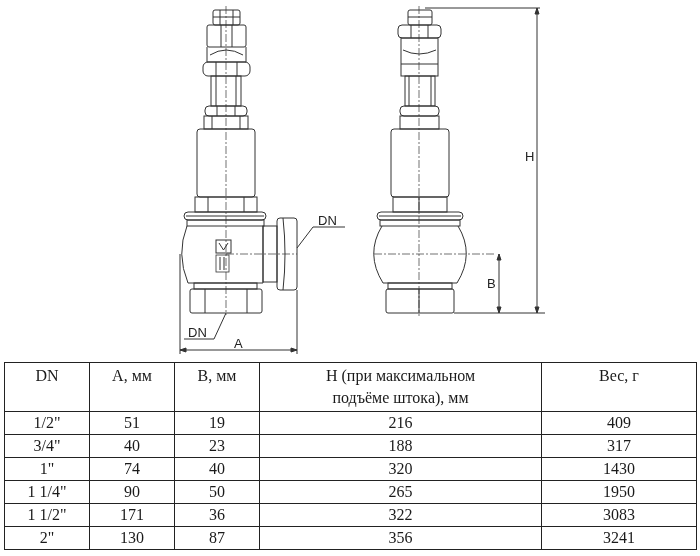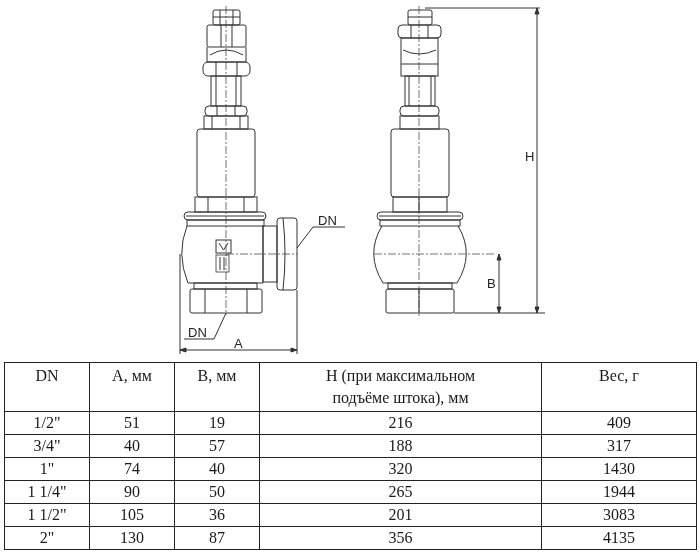--- a/index.html
+++ b/index.html
@@ -161,46 +161,46 @@
     <tr>
       <td>1/2"</td>
       <td>51</td>
       <td>19</td>
       <td>216</td>
       <td>409</td>
     </tr>
     <tr>
       <td>3/4"</td>
       <td>40</td>
-      <td>57</td>
+      <td>23</td>
       <td>188</td>
       <td>317</td>
     </tr>
     <tr>
       <td>1"</td>
       <td>74</td>
       <td>40</td>
       <td>320</td>
       <td>1430</td>
     </tr>
     <tr>
       <td>1 1/4"</td>
       <td>90</td>
       <td>50</td>
       <td>265</td>
-      <td>1944</td>
+      <td>1950</td>
     </tr>
     <tr>
       <td>1 1/2"</td>
-      <td>105</td>
+      <td>171</td>
       <td>36</td>
-      <td>201</td>
+      <td>322</td>
       <td>3083</td>
     </tr>
     <tr>
       <td>2"</td>
       <td>130</td>
       <td>87</td>
       <td>356</td>
-      <td>4135</td>
+      <td>3241</td>
     </tr>
   </tbody>
 </table>
 
 </body></html>

